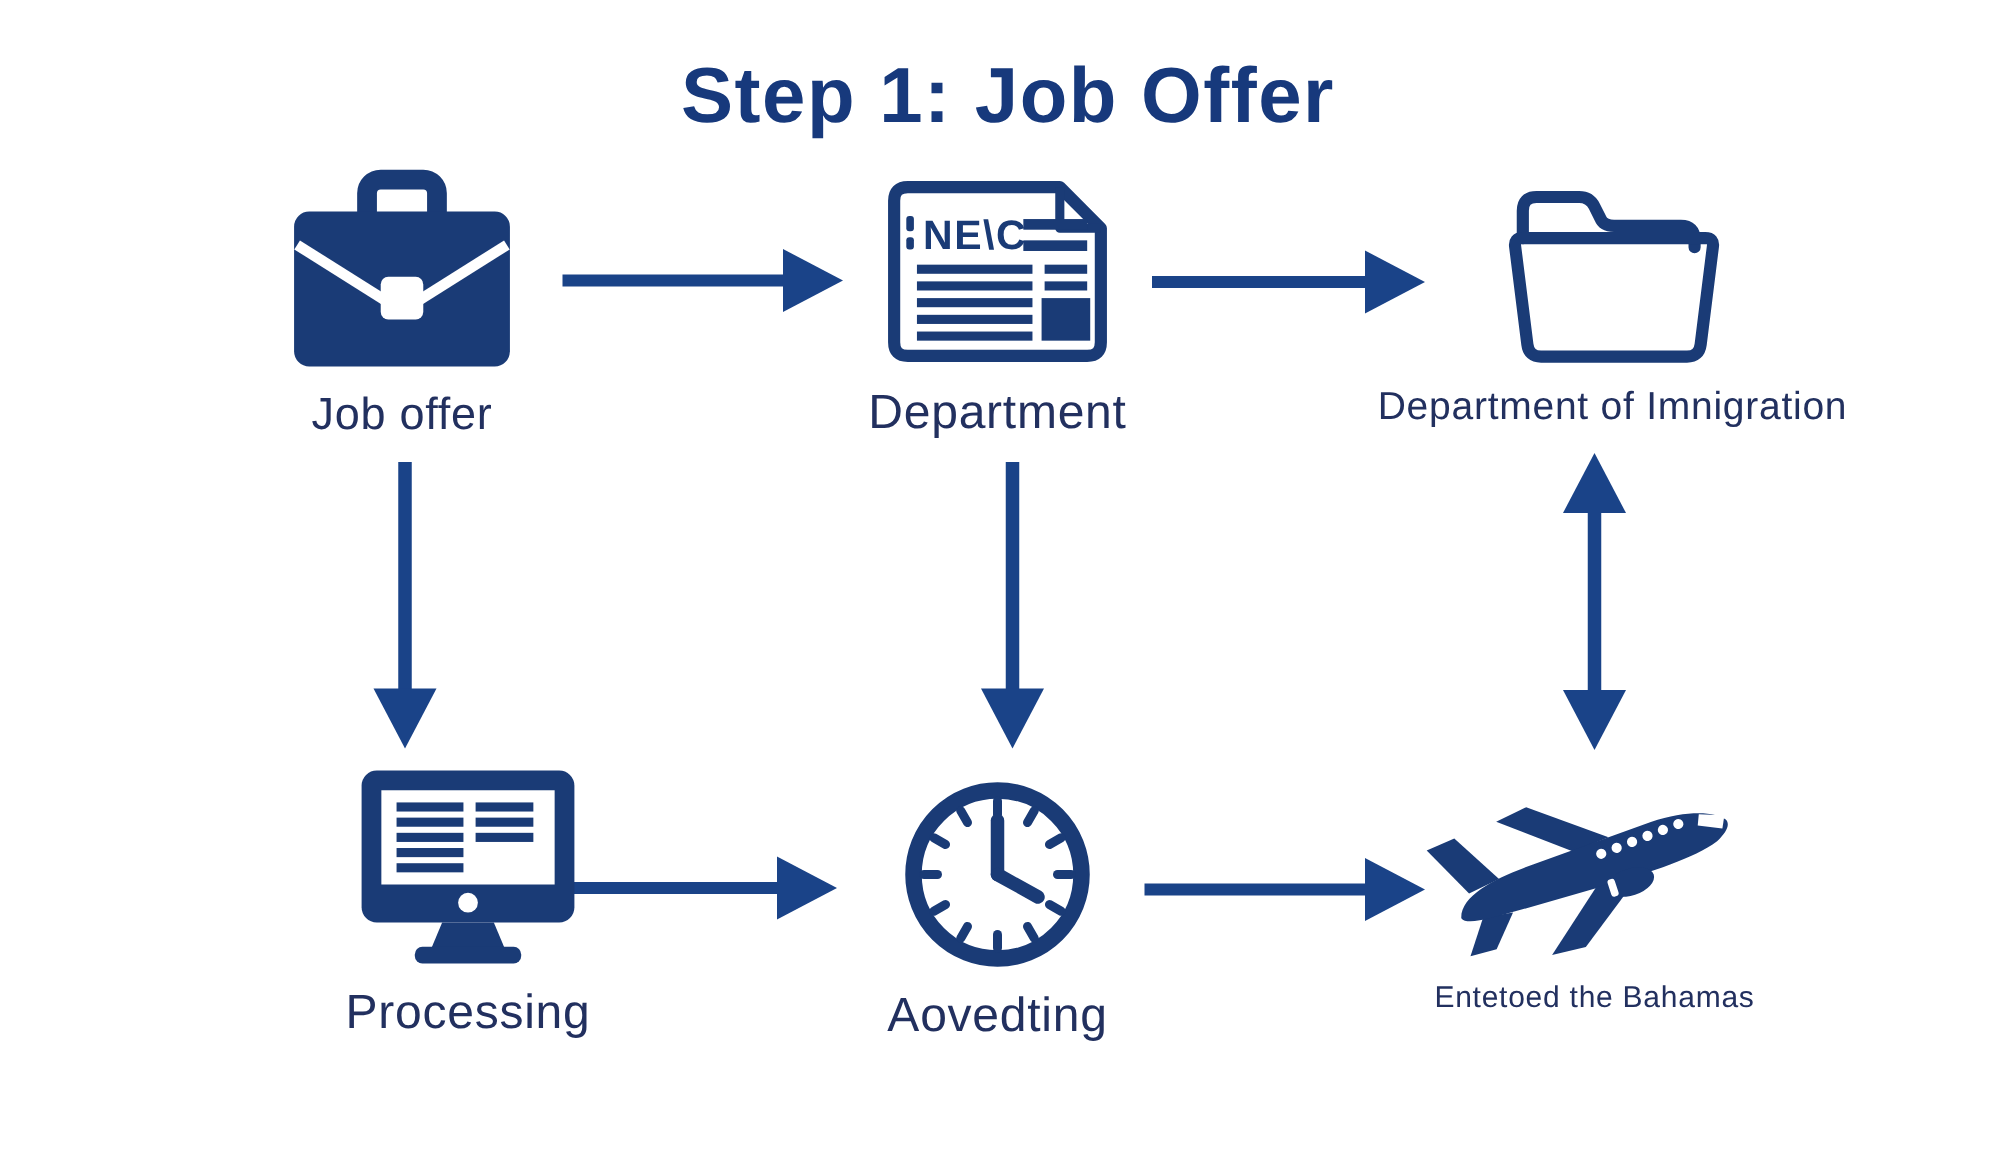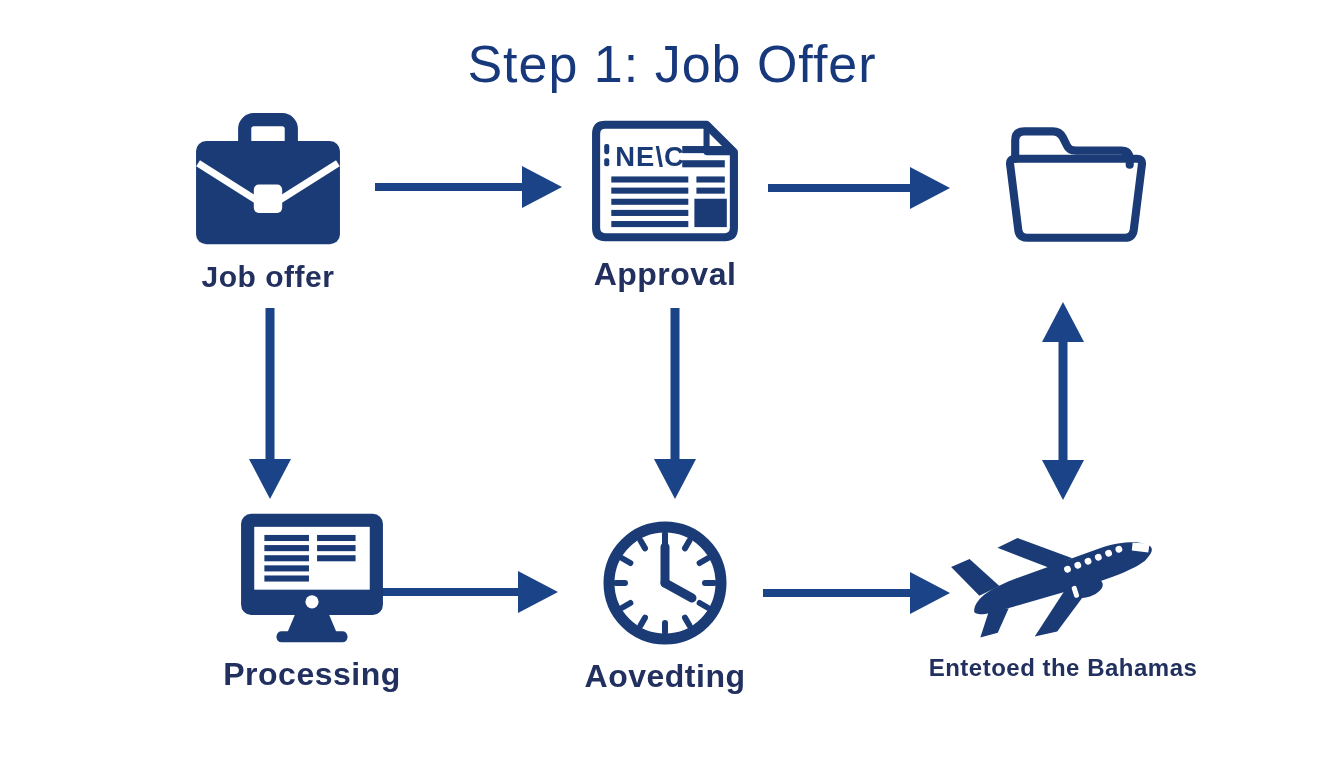--- a/index.html
+++ b/index.html
@@ -2,30 +2,30 @@
 <html style="--background: #ffffff; --title-navy: #17397c; --text-navy: #22305f; --icon-navy: #1a3b76; --arrow-navy: #1a4388;"><head>
 <meta charset="utf-8">
 <style>
   html,body{margin:0;padding:0;background:#fff;}
   #canvas{
     position:relative;width:1344px;height:768px;background:var(--background,#fff);
     font-family:"Liberation Sans",sans-serif;overflow:hidden;
   }
   #title{
     position:absolute;top:34px;left:0;width:100%;text-align:center;
-    font-size:52px;font-weight:normal;letter-spacing:1px;color:var(--title-navy);
+    font-size:52px;font-weight:bold;letter-spacing:1px;color:var(--title-navy);
   }
   .node{position:absolute;display:flex;flex-direction:column;align-items:center;}
   .node .label{
-    font-weight:bold;color:var(--text-navy);text-align:center;white-space:nowrap;
+    font-weight:normal;color:var(--text-navy);text-align:center;white-space:nowrap;
     margin-top:10px;letter-spacing:0.5px;
   }
   .label-32{font-size:32px;}
   .label-30{font-size:30px;}
-  .label-28{font-size:24px;}
+  .label-28{font-size:20px;}
   .label-26{font-size:26px;}
   .fill-navy{fill:var(--icon-navy);}
   .stroke-navy{stroke:var(--icon-navy);fill:none;}
   .fill-white{fill:#ffffff;}
   .stroke-white{stroke:#ffffff;fill:none;}
   .arrow{fill:var(--arrow-navy);stroke:var(--arrow-navy);}
   #arrow-layer{position:absolute;inset:0;pointer-events:none;}
   .np-headline{font-family:"Liberation Sans",sans-serif;font-weight:bold;font-size:27px;
     fill:var(--icon-navy);letter-spacing:1px;}
 </style>
@@ -90,28 +90,29 @@
       <rect x="92" y="42" width="42" height="7" class="fill-navy"></rect>
       <rect x="22" y="58" width="76" height="6" class="fill-navy"></rect>
       <rect x="22" y="69" width="76" height="6" class="fill-navy"></rect>
       <rect x="22" y="80" width="76" height="6" class="fill-navy"></rect>
       <rect x="22" y="91" width="76" height="6" class="fill-navy"></rect>
       <rect x="22" y="102" width="76" height="6" class="fill-navy"></rect>
       <rect x="106" y="58" width="28" height="6" class="fill-navy"></rect>
       <rect x="106" y="69" width="28" height="6" class="fill-navy"></rect>
       <rect x="104" y="80" width="32" height="28" class="fill-navy"></rect>
     </svg>
-    <div class="label label-32">Approval</div>
+    <div class="label label-32">Department</div>
   </div>
 
   <div class="node" style="left:905px;top:118px;width:340px;">
     <svg width="152" height="127" viewBox="0 0 150 125">
       <path d="M16,40 V22 q0,-9 9,-9 h28 q7,0 10,6 l4,8 q2,5 9,5 h44 q9,0 9,9 v5" class="stroke-navy" stroke-width="8" stroke-linejoin="round" stroke-linecap="round"></path>
       <path d="M16,40 L136,40 Q142,40 141,46 L133,110 Q132,118 124,118 L28,118 Q20,118 19,110 L11,46 Q10,40 16,40 Z" class="stroke-navy" stroke-width="8" fill="#fff" stroke-linejoin="round"></path>
     </svg>
+    <div class="label label-26">Department of Imnigration</div>
   </div>
 
   <div class="node" style="left:178px;top:508px;width:180px;margin-left:44px;">
     <svg width="152" height="138" viewBox="0 0 150 135">
       <rect x="5" y="5" width="140" height="100" rx="10" class="fill-navy"></rect>
       <rect x="18" y="18" width="114" height="62" class="fill-white"></rect>
       <rect x="28" y="26" width="44" height="6" class="fill-navy"></rect>
       <rect x="28" y="36" width="44" height="6" class="fill-navy"></rect>
       <rect x="28" y="46" width="44" height="6" class="fill-navy"></rect>
       <rect x="28" y="56" width="44" height="6" class="fill-navy"></rect>

